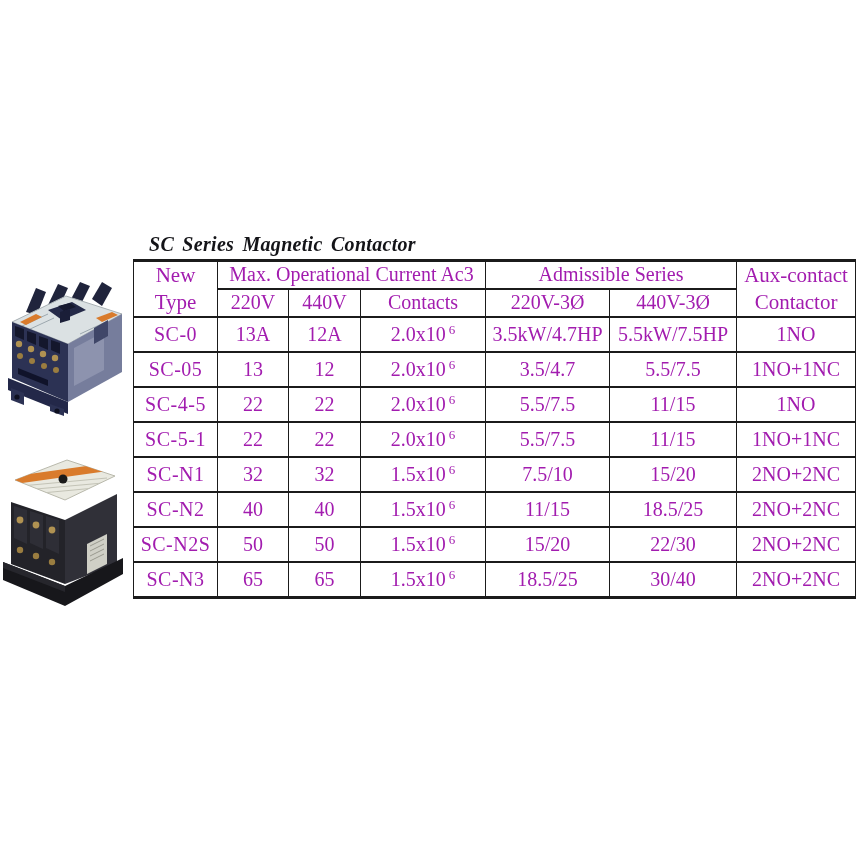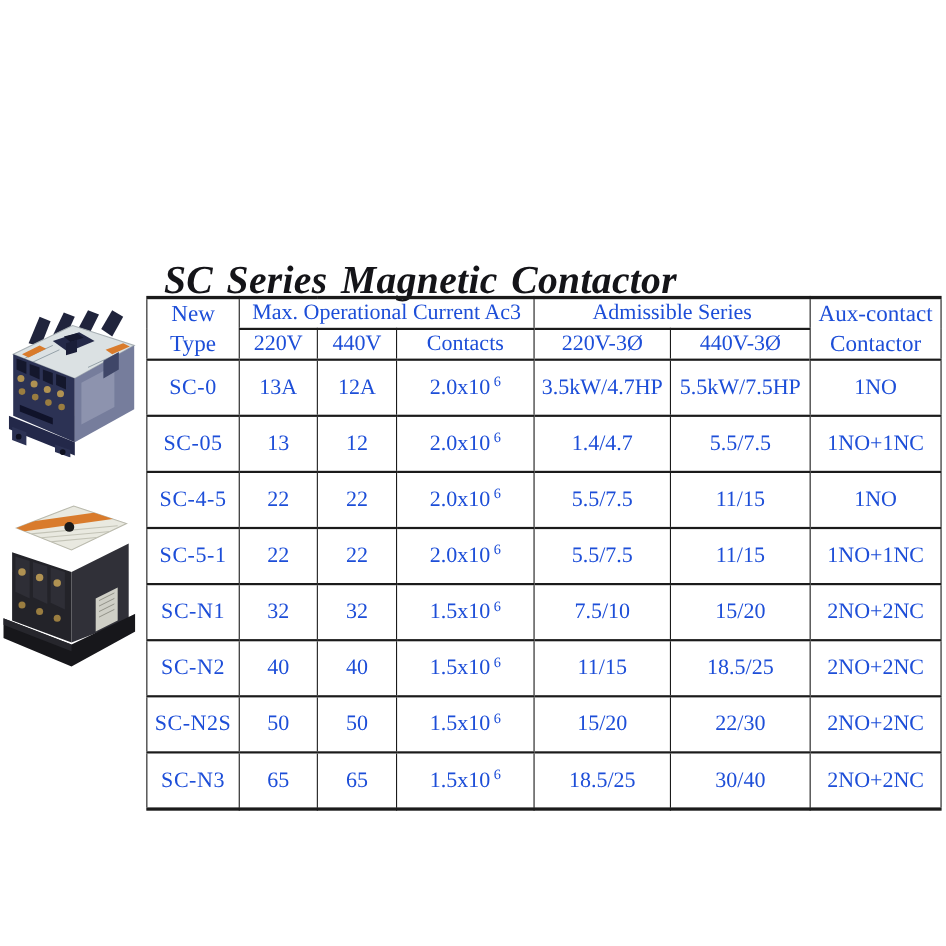--- a/index.html
+++ b/index.html
@@ -4,44 +4,44 @@
 <style>
   html, body { margin: 0; padding: 0; background: #ffffff; }
   .canvas {
     position: relative; width: 860px; height: 860px;
     background: #ffffff; overflow: hidden;
     font-family: "Liberation Serif", serif;
     color: #3b3b4b;
   }
   .page-title {
     position: absolute; left: 149px; top: 233px;
-    font-size: 36px; font-weight: bold; font-style: italic;
+    font-size: 20px; font-weight: bold; font-style: italic;
     color: #141418; letter-spacing: 0.3px; word-spacing: 3px;
     white-space: nowrap;
   }
   .photo { position: absolute; }
   .photo svg { display: block; }
 
   table.spec {
-    position: absolute; left: 133px; top: 269px;
+    position: absolute; left: 133px; top: 259px;
     width: 722px; table-layout: fixed;
     border-collapse: collapse;
     font-family: "Liberation Serif", serif;
-    color: #1d4ed8;
+    color: #a21caf;
   }
   table.spec td {
     border: 1.5px solid #1b1b1b;
     border-top-width: 2px; border-bottom-width: 2px;
     text-align: center; vertical-align: middle;
     padding: 0; white-space: nowrap; overflow: visible;
     font-size: 20px;
   }
   table.spec { border-top: 3px solid #1b1b1b; border-bottom: 3px solid #1b1b1b; }
   tr.hrow { height: 28px; }
-  tbody tr { height: 51px; }
+  tbody tr { height: 35px; }
   td.type-cell { font-size: 22px; letter-spacing: 0.5px; }
   td.hdr { font-size: 21px; }
   td.stacked div { line-height: 27px; font-size: 21px; }
   .sup {
     font-size: 13px; margin-left: 3px;
     position: relative; top: -7px;
   }
 </style>
 </head>
 <body>
@@ -189,21 +189,21 @@
         <td><span>2.0x10</span><span class="sup">6</span></td>
         <td>3.5kW/4.7HP</td>
         <td>5.5kW/7.5HP</td>
         <td>1NO</td>
       </tr>
       <tr>
         <td class="type-cell">SC-05</td>
         <td>13</td>
         <td>12</td>
         <td><span>2.0x10</span><span class="sup">6</span></td>
-        <td>1.4/4.7</td>
+        <td>3.5/4.7</td>
         <td>5.5/7.5</td>
         <td>1NO+1NC</td>
       </tr>
       <tr>
         <td class="type-cell">SC-4-5</td>
         <td>22</td>
         <td>22</td>
         <td><span>2.0x10</span><span class="sup">6</span></td>
         <td>5.5/7.5</td>
         <td>11/15</td>

